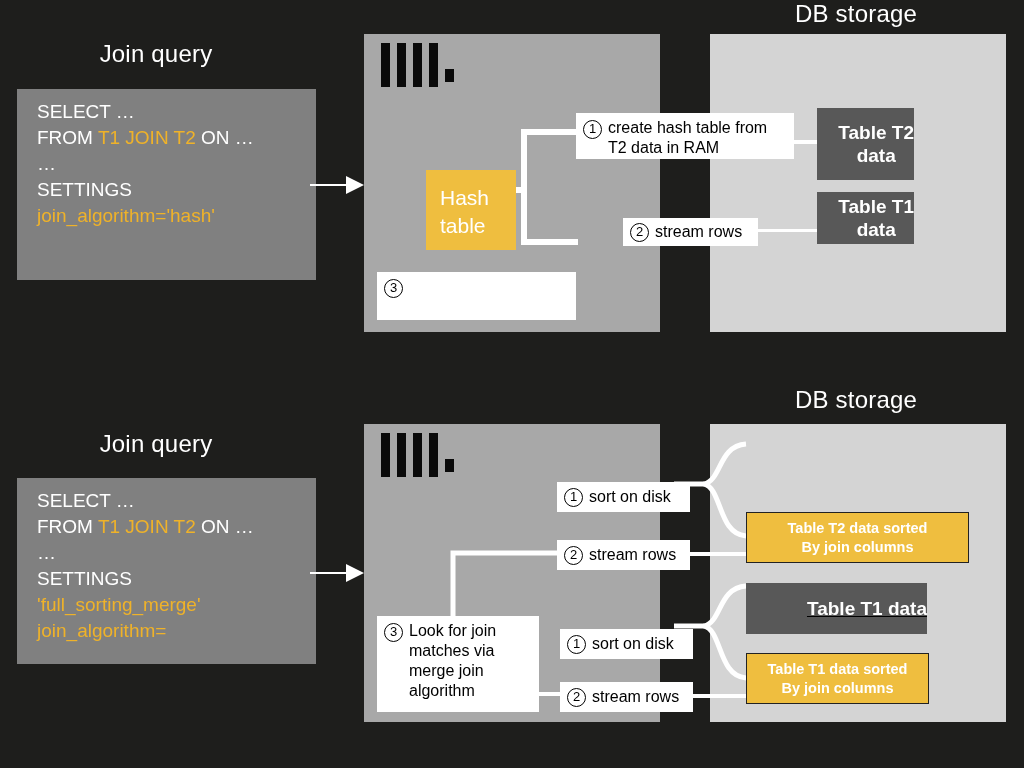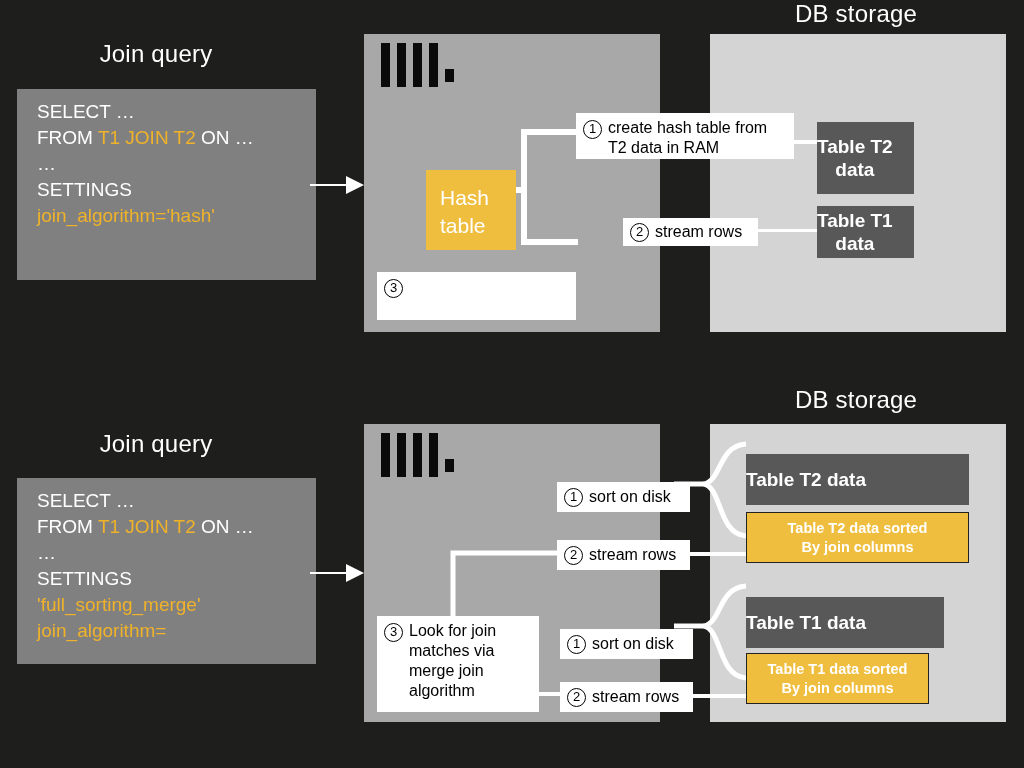--- a/index.html
+++ b/index.html
@@ -54,23 +54,22 @@
   .storage-panel {
     background: #d4d4d4;
   }
 
   
   .table-box {
     background: #585858;
     box-sizing: border-box;
     display: flex;
     align-items: center;
-    justify-content: flex-start;
-    text-align: center;
-    margin-top: 14px;
+    justify-content: flex-end;
+    text-align: center;
   }
   .table-box span {
     color: #ffffff;
     font-size: 19px;
     font-weight: bold;
     line-height: 23px;
   }
 
   .sorted-box {
     background: #efbe3f;
@@ -242,27 +241,24 @@
     <path d="M18,44 L-12,44" stroke="#ffffff" stroke-width="5" fill="none"></path>
   </svg>
   <svg class="abs" style="left:686px; top:582px;" width="70" height="130">
     <path d="M60,4 C32,6 36,40 18,44 C36,48 32,94 60,96" stroke="#ffffff" stroke-width="5" fill="none"></path>
     <path d="M18,44 L-12,44" stroke="#ffffff" stroke-width="5" fill="none"></path>
   </svg>
 
   <div class="abs wline" style="left:690px; top:552px; width:58px; height:4px;"></div>
   <div class="abs wline" style="left:690px; top:694px; width:58px; height:4px;"></div>
 
-  <div class="abs table-box" style="left:746px; top:440px; width:223px; height:51px;">
-    <span>Table T2 data</span>
-  </div>
   <div class="abs sorted-box" style="left:746px; top:512px; width:223px; height:51px;">
     <span>Table T2 data sorted<br>By join columns</span>
   </div>
-  <div class="abs table-box" style="left:746px; top:583px; width:198px; height:51px;">
+  <div class="abs table-box" style="left:746px; top:583px; width:181px; height:51px;text-decoration:underline;">
     <span>Table T1 data</span>
   </div>
   <div class="abs sorted-box" style="left:746px; top:653px; width:183px; height:51px;">
     <span>Table T1 data sorted<br>By join columns</span>
   </div>
 
   <div class="abs callout centered" style="left:557px; top:482px; width:133px; height:30px;">
     <div class="num">1</div>
     <div class="txt">sort on disk</div>
   </div>

